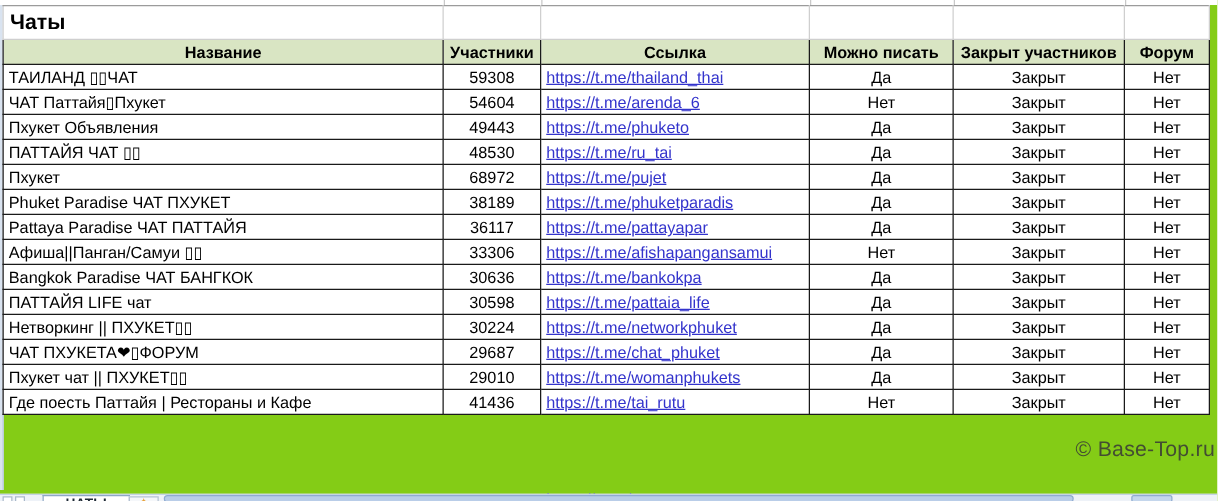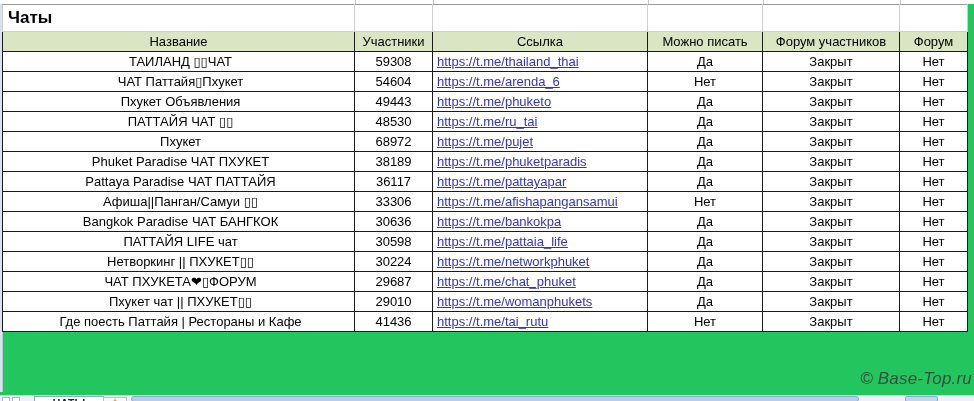--- a/index.html
+++ b/index.html
@@ -1,54 +1,54 @@
 <!DOCTYPE html>
 <html><head>
 <meta charset="utf-8">
 <style>
   html,body{margin:0;padding:0;}
   body{font-family:"Liberation Sans","DejaVu Sans",sans-serif;}
-  .screen{position:relative;width:974px;height:401px;background:#22c55e;overflow:hidden;}
+  .screen{position:relative;width:974px;height:401px;background:#84cc16;overflow:hidden;}
 
   
   .top-strip{position:absolute;left:0;top:0;width:974px;height:4px;background:#ffffff;}
   .top-tick{position:absolute;top:0;width:1px;height:4px;background:#c9c9c9;}
   .left-strip{position:absolute;left:0;top:4px;width:3px;height:388px;background:#d9e3f0;border-right:1px solid #b9c9dd;box-sizing:border-box;}
 
   
   table.grid{position:absolute;left:2px;top:4px;border-collapse:collapse;table-layout:fixed;background:#fff;}
   table.grid td, table.grid th{box-sizing:border-box;overflow:hidden;white-space:nowrap;padding:0;vertical-align:middle;}
   col.c1{width:352px;} col.c2{width:78px;} col.c3{width:215px;}
   col.c4{width:115px;} col.c5{width:137px;} col.c6{width:68px;}
 
   tr.title-row td{height:27px;border:1px solid #cfcfcf;border-top:1px solid #9b9b9b;background:#fff;}
   td.title-cell{font-size:17px;font-weight:bold;color:#000;padding-left:5px !important;}
 
-  tr.head-row th{height:20px;background:#d9e5c3;border:1px solid #1a1a1a;font-size:13px;font-weight:normal;color:#000;}
+  tr.head-row th{height:20px;background:#d9e5c3;border:1px solid #1a1a1a;font-size:13px;font-weight:bold;color:#000;}
 
   tr.data-row td{height:20px;border:1px solid #1a1a1a;font-size:13px;color:#000;}
-  td.c-name{text-align:center;padding-left:4px !important;margin-top:20px;}
+  td.c-name{text-align:left;padding-left:4px !important;margin-top:20px;}
   td.c-mid{text-align:center;}
   td.c-link{text-align:left;padding-left:4px !important;}
   a.link{color:#3333cc;text-decoration:underline;cursor:pointer;}
 
   
   .partial-row{position:absolute;left:2px;top:392px;width:966px;height:4px;overflow:hidden;}
   .partial-row .plink{position:absolute;left:435px;top:0;font-size:13px;color:#3333cc;text-decoration:underline;}
 
   
   .bottom-bar{position:absolute;left:0;top:395px;width:974px;height:6px;background:#eef2f8;overflow:hidden;border-top:1px solid #c5d3e4;}
   .nav-box{position:absolute;top:1px;width:8px;height:8px;background:#fff;border:1px solid #a9b8c9;box-sizing:border-box;}
   .tab-active{position:absolute;left:34px;top:0;width:68px;height:10px;background:#fff;border:1px solid #8ea8c5;border-bottom:none;text-align:center;}
   .tab-active .tab-text{font-size:11px;font-weight:bold;color:#1f2a36;line-height:11px;display:block;margin-top:1px;}
   .insert-tab{position:absolute;left:103px;top:1px;width:22px;height:9px;background:#f5f7fa;border:1px solid #b4c2d2;color:#e8a33d;font-size:8px;line-height:8px;text-align:center;}
   .hscroll-thumb{position:absolute;left:131px;top:0;width:728px;height:6px;background:#b9cde8;border:1px solid #8fabd0;border-radius:3px;box-sizing:border-box;}
   .hscroll-box{position:absolute;left:905px;top:0;width:33px;height:6px;background:#c4d6ec;border:1px solid #8fabd0;border-radius:2px;box-sizing:border-box;}
 
-  .watermark{position:absolute;right:2px;top:369px;font-size:17px;color:#383838;opacity:.85;letter-spacing:.2px;font-style:italic;}
+  .watermark{position:absolute;right:2px;top:350px;font-size:17px;color:#383838;opacity:.85;letter-spacing:.2px;}
 </style>
 </head>
 <body>
 
 <div class="screen">
 
   <div class="top-strip">
     <div class="top-tick" style="left:355px"></div>
     <div class="top-tick" style="left:433px"></div>
     <div class="top-tick" style="left:648px"></div>
@@ -74,21 +74,21 @@
         <td></td>
         <td></td>
         <td></td>
         <td></td>
       </tr>
       <tr class="head-row">
         <th>Название</th>
         <th>Участники</th>
         <th>Ссылка</th>
         <th>Можно писать</th>
-        <th>Форум участников</th>
+        <th>Закрыт участников</th>
         <th>Форум</th>
       </tr>
     </tbody>
     <tbody id="table-body">
         <tr class="data-row">
           <td class="c-name">ТАИЛАНД ▯▯ЧАТ</td>
           <td class="c-mid">59308</td>
           <td class="c-link"><a class="link">https://t.me/thailand_thai</a></td>
           <td class="c-mid">Да</td>
           <td class="c-mid">Закрыт</td>

